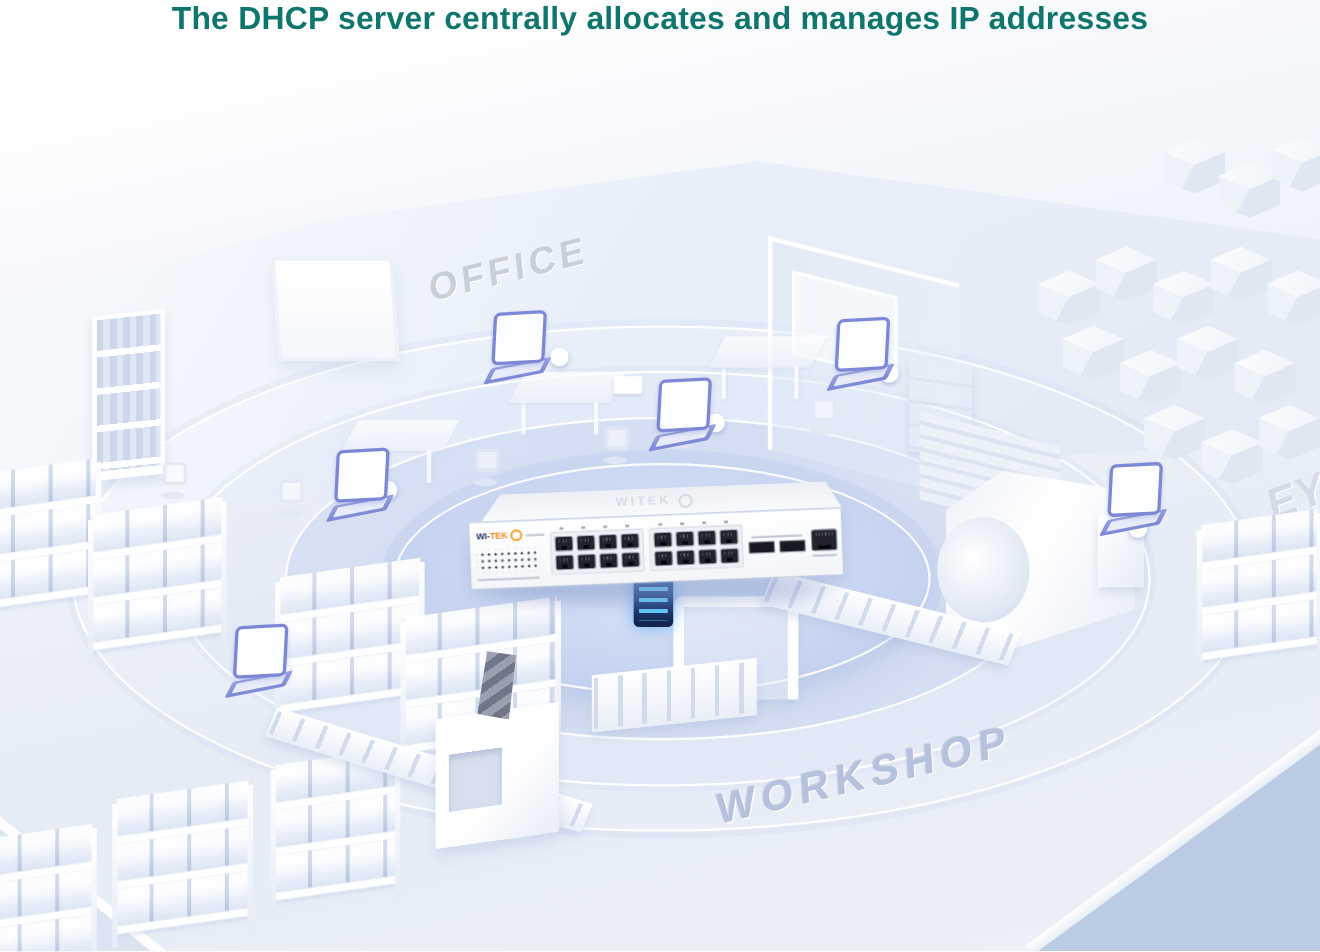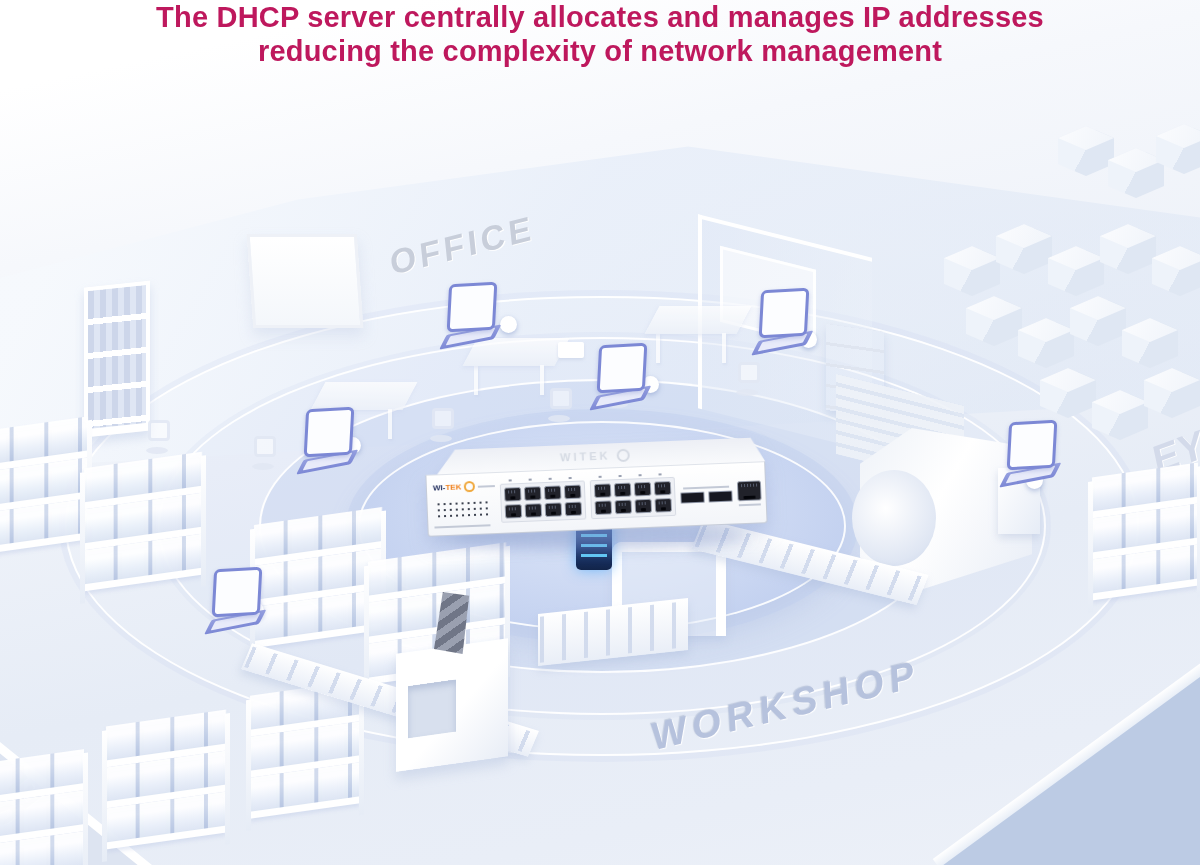--- a/index.html
+++ b/index.html
@@ -1,21 +1,21 @@
 <!DOCTYPE html>
 <html><head>
 <meta charset="utf-8">
 <style>
   html,body { margin:0; padding:0; background:#ffffff; }
   .canvas { position:relative; width:1200px; height:865px; overflow:hidden;
             background:#ffffff; font-family:"Liberation Sans", sans-serif; }
 
   
   .headline { position:absolute; top:0; left:0; width:100%; text-align:center; z-index:50; }
-  .headline div { font-size:29px; line-height:34px; font-weight:600; color:#be185d; letter-spacing:0.2px; }
+  .headline div { font-size:29px; line-height:34px; font-weight:600; color:#0f766e; letter-spacing:0.2px; }
 
   
   .scene { position:absolute; inset:0; z-index:1;
            background:linear-gradient(168deg,#ffffff 8%,#f6f8fc 24%,#eef2f9 46%,#e6ecf6 66%,#e9eef7 86%,#edf1f8 100%); }
   .backwall { position:absolute; left:-40px; top:140px; width:1300px; height:330px; z-index:1;
               background:linear-gradient(115deg, rgba(246,249,253,0.95) 10%, rgba(231,238,249,0.8) 45%, rgba(222,231,245,0.55) 80%);
               clip-path:polygon(0 45%, 26% 18%, 56% 2%, 100% 26%, 100% 78%, 0 100%); }
 
   
   .ring { position:absolute; border-radius:50%; z-index:3; }
@@ -203,21 +203,20 @@
   .floor-left-edge { position:absolute; left:-4px; top:740px; width:210px; height:9px; z-index:5;
            background:#ffffff; transform:rotate(39deg); transform-origin:left center; }
 </style>
 </head>
 <body>
 
 <div class="canvas">
 
   <div class="headline">
     <div>The DHCP server centrally allocates and manages IP addresses</div>
-    <div>reducing the complexity of network management</div>
   </div>
 
   <div class="scene">
     <div class="backwall"></div>
 
     <div class="ring ring4"></div>
     <div class="ring ring3"></div>
     <div class="ring ring2"></div>
     <div class="ring disc1"></div>
 

